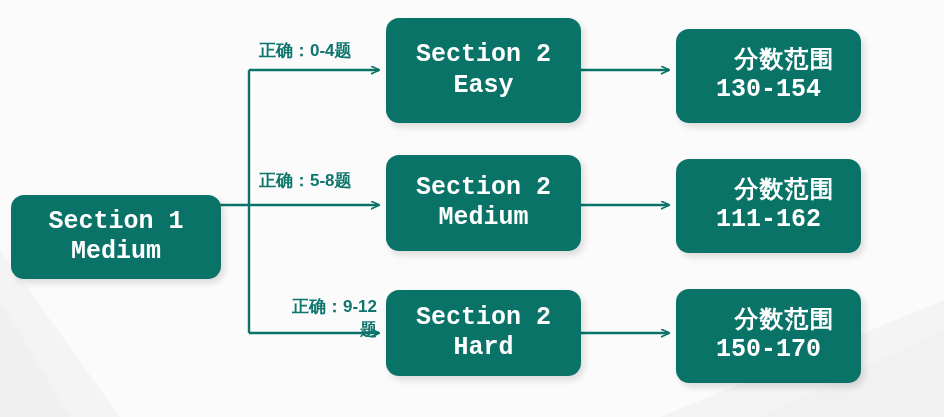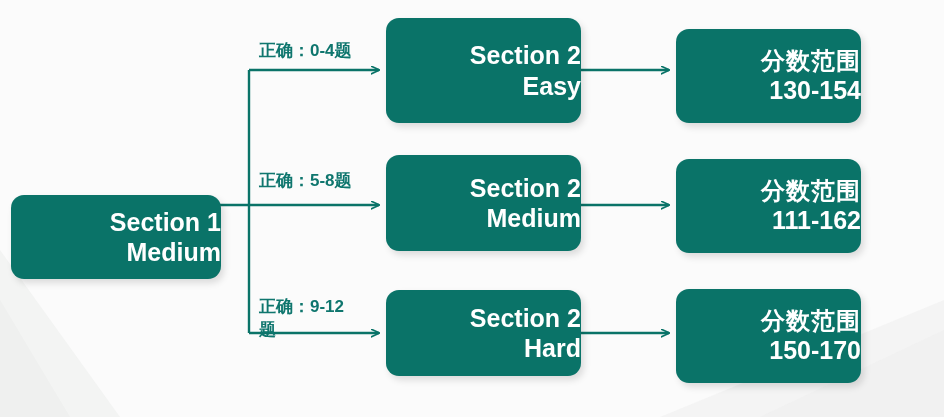--- a/index.html
+++ b/index.html
@@ -37,26 +37,27 @@
     pointer-events: none;
   }
   .node {
     position: absolute;
     background: #0a7368;
     border-radius: 13px;
     box-shadow: 3px 4px 7px rgba(0,0,0,0.13);
     color: #ffffff;
     display: flex;
     flex-direction: column;
-    align-items: flex-end;
+    align-items: center;
     justify-content: center;
     text-align: center;
     font-weight: bold;
     line-height: 1.22;
     box-sizing: border-box;
+    font-family: Liberation Mono, monospace;
   }
   .node .ln {
     display: block;
     white-space: nowrap;
   }
   .node-start {
     left: 11px;
     top: 163px;
     width: 210px;
     height: 84px;
@@ -89,21 +90,21 @@
     position: absolute;
     color: #0f766e;
     font-weight: bold;
     font-size: 17px;
     line-height: 1.35;
     white-space: pre-line;
     letter-spacing: 0px;
   }
   .edge-label.l1 { left: 259px; top: 40px;  width: 130px; }
   .edge-label.l2 { left: 259px; top: 170px; width: 130px; }
-  .edge-label.l3 { left: 259px; top: 296px; width: 118px; }
+  .edge-label.l3 { left: 259px; top: 296px; width: 118px; text-align: right; }
 </style>
 </head>
 <body>
 
 <div id="stage">
 
   <svg class="bg-deco" viewBox="0 0 944 417" preserveAspectRatio="none" aria-hidden="true">
     <polygon points="0,250 120,417 0,417" fill="#f1f2f1" opacity="0.85"></polygon>
     <polygon points="0,300 70,417 0,417" fill="#eceeed" opacity="0.7"></polygon>
     <polygon points="944,300 944,417 660,417" fill="#f2f3f2" opacity="0.8"></polygon>

